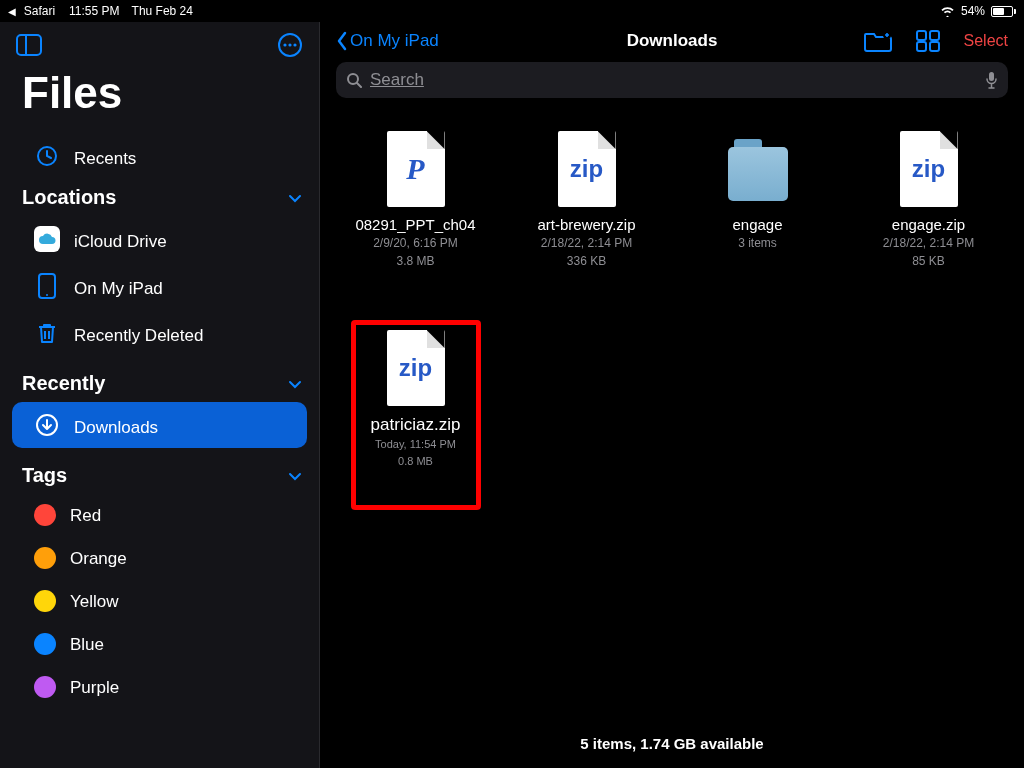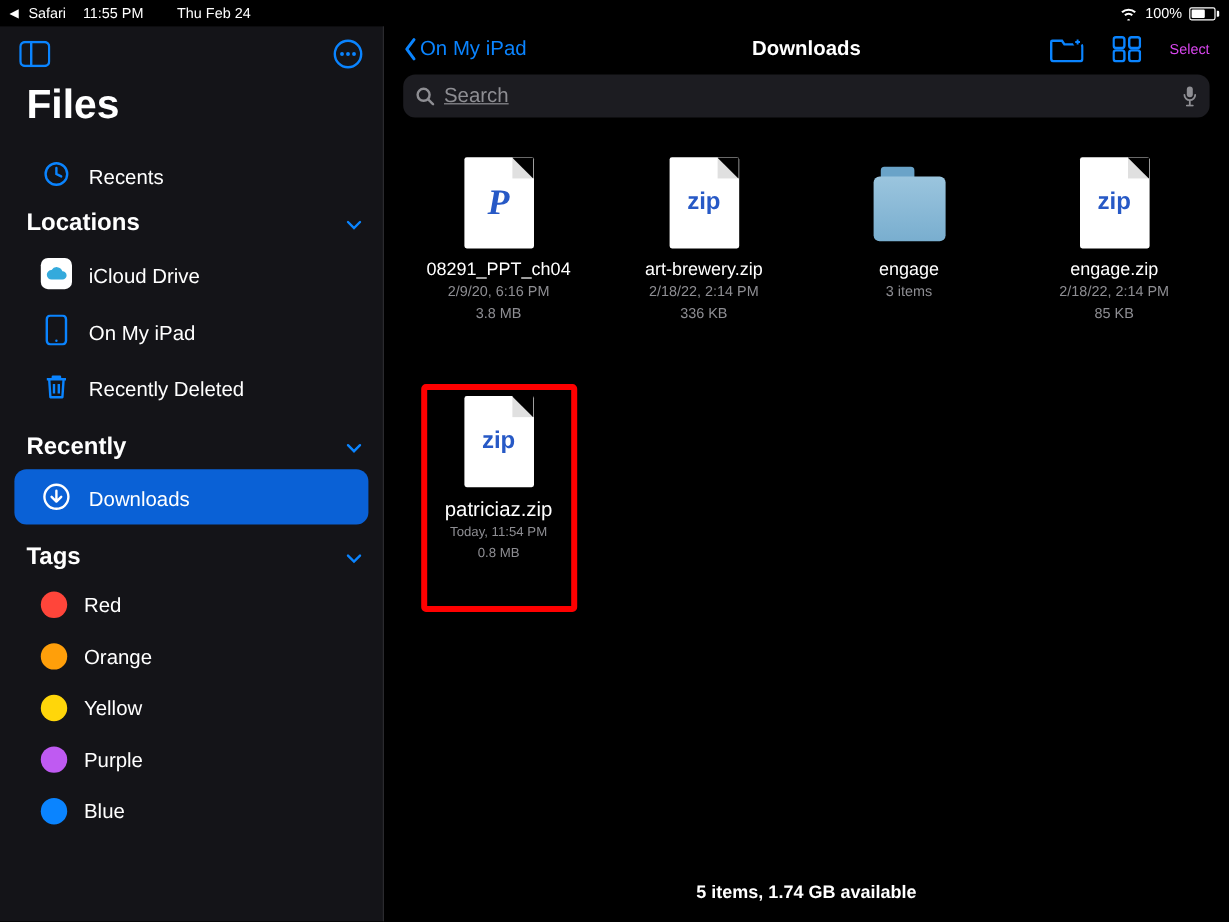--- a/index.html
+++ b/index.html
@@ -19,87 +19,87 @@
   .wifi svg { width: 15px; height: 11px; }
 
   
   .app { flex: 1; display: flex; min-height: 0; }
 
   
   .sidebar { width: 320px; background: #141418; display: flex; flex-direction: column; padding: 0 0 10px 0; border-right: 1px solid #2a2a2e; }
   .sb-top { display: flex; align-items: center; padding: 10px 16px 4px 16px; }
   .sb-top .spacer { flex: 1; }
   .circ-icon { width: 26px; height: 26px; display: inline-flex; align-items: center; justify-content: center; }
-  .sb-title { font-size: 34px; font-weight: 700; padding: 6px 20px 14px 22px; }
+  .sb-title { font-size: 44px; font-weight: 700; padding: 6px 20px 14px 22px; }
   .sb-scroll { flex: 1; overflow: hidden; }
   .section-header { display: flex; align-items: center; padding: 6px 16px 6px 22px; font-size: 20px; font-weight: 600; color: #fff; cursor: pointer; }
   .section-header .chev { margin-left: auto; color: #0a84ff; }
   .sb-item { display: flex; align-items: flex-end; gap: 14px; padding: 10px 14px 10px 22px; font-size: 17px; color: #fff; border-radius: 10px; margin: 1px 12px; cursor: pointer; }
   .sb-item.selected { background: #0a61d6; }
   .sb-item .ic { width: 26px; height: 26px; display: inline-flex; align-items: center; justify-content: center; }
   .tag-dot { width: 22px; height: 22px; border-radius: 50%; }
   .icloud-badge { width: 26px; height: 26px; background: #fff; border-radius: 6px; display: inline-flex; align-items: center; justify-content: center; }
 
   
   .content { flex: 1; background: #000; display: flex; flex-direction: column; min-width: 0; }
   .c-header { padding: 8px 16px 4px 16px; display: flex; align-items: center; gap: 6px; }
   .back-link { color: #0a84ff; font-size: 17px; display: inline-flex; align-items: center; gap: 2px; cursor: pointer; }
   .c-title { position: absolute; left: 50%; transform: translateX(-50%); font-size: 17px; font-weight: 600; color: #fff; }
   .c-header-wrap { position: relative; display: flex; align-items: center; width: 100%; }
   .c-actions { margin-left: auto; display: flex; align-items: center; gap: 24px; }
   .c-actions .act { color: #0a84ff; cursor: pointer; display: inline-flex; align-items: center; }
-  .select-link { color: #d946ef; font-size: 12px; cursor: pointer; }
+  .select-link { color: #ef4444; font-size: 16px; cursor: pointer; }
   .searchbar { margin: 6px 16px 10px 16px; background: #1c1c21; border-radius: 10px; height: 36px; display: flex; align-items: center; padding: 0 10px; gap: 8px; }
   .searchbar input { flex: 1; background: transparent; border: none; outline: none; font-size: 17px; color: #8e8e93; text-decoration: underline; }
   .searchbar input::placeholder { color: #8e8e93; }
   .mic { color: #8e8e93; }
   .sg { color: #8e8e93; }
 
   .grid { flex: 1; padding: 18px 12px 0 12px; display: grid; grid-template-columns: repeat(4, 1fr); grid-auto-rows: 190px; gap: 4px; align-content: start; overflow: hidden; }
   .file { display: flex; flex-direction: column; align-items: center; text-align: center; padding: 4px 6px; cursor: pointer; }
   .file .thumb { width: 60px; height: 78px; margin-bottom: 8px; display: inline-flex; align-items: center; justify-content: center; }
   .file .name { font-size: 15px; color: #fff; line-height: 1.2; max-width: 150px; }
   .file .meta { font-size: 12px; color: #8e8e93; margin-top: 2px; line-height: 1.3; }
   .file.highlighted { border: 5px solid #ff0000; border-radius: 4px; padding: 4px 8px 2px 8px; width: 130px; justify-self: center; }
   .file.highlighted .name { font-size: 17px; }
   .file.highlighted .meta { font-size: 11px; }
 
   
   .doc { width: 58px; height: 76px; background: #fff; position: relative; border-radius: 2px; }
   .doc::after { content:""; position:absolute; top:0; right:0; width:18px; height:18px; background:#000; clip-path: polygon(0 0, 100% 100%, 100% 0); }
   .doc .fold { position:absolute; top:0; right:0; width:18px; height:18px; background:#e0e0e0; clip-path: polygon(0 0, 0 100%, 100% 100%); }
   .doc .lab { position:absolute; left:50%; top:50%; transform:translate(-50%,-50%); font-family: Georgia, serif; font-style: italic; font-weight: 700; font-size: 30px; color:#2759c6; }
-  .doc .zip { position:absolute; left:50%; top:50%; transform:translate(-50%,-50%); font-weight: 600; font-size: 20px; color:#2759c6; }
+  .doc .zip { position:absolute; left:50%; top:50%; transform:translate(-50%,-50%); font-weight: 600; font-size: 24px; color:#2759c6; }
   .folder-ic { width: 80px; height: 62px; position: relative; margin-top: 8px; margin-bottom: 6px;}
   .folder-ic .tab { position:absolute; top:0; left:6px; width:28px; height:10px; background:#6aa3c8; border-radius:3px 3px 0 0; }
   .folder-ic .body { position:absolute; top:8px; left:0; right:0; bottom:0; background: linear-gradient(#9bc5de,#79aecf); border-radius:5px; }
 
   .footer { text-align: center; font-size: 15px; font-weight: 600; color: #fff; padding: 10px 0 16px 0; }
 
   svg { display:block; }
 </style>
 </head>
 <body>
 
 <div class="root">
 
   <div class="statusbar">
     <div class="sb-left">
       <span class="back-tri">◀</span>
       <span>Safari</span>
       <span style="margin-left:6px;">11:55 PM</span>
-      <span style="margin-left:20px;">Thu Feb 24</span>
+      <span style="margin-left:4px;">Thu Feb 24</span>
     </div>
     <div class="sb-right">
       <span class="wifi">
         <svg viewBox="0 0 24 18">
             <path d="M12 16 a1.8 1.8 0 1 0 0.001 0 Z M6 10 a9 9 0 0 1 12 0 l-2 2 a6 6 0 0 0-8 0 Z M2 6 a15 15 0 0 1 20 0 l-2 2 a12 12 0 0 0-16 0 Z" fill="#fff"></path>
           </svg>
       </span>
-      <span>100%</span>
+      <span>54%</span>
       <span class="battery">
         <span class="battery-body">
             <span class="battery-fill"></span>
           </span>
           <span class="battery-cap"></span>
       </span>
     </div>
   </div>
 
   <div class="app">
@@ -206,26 +206,26 @@
             </div>
             <div class="sb-item">
               <span class="tag-dot" style="background:#ff9f0a"></span>
                  <span>Orange</span>
             </div>
             <div class="sb-item">
               <span class="tag-dot" style="background:#ffd60a"></span>
                  <span>Yellow</span>
             </div>
             <div class="sb-item">
+              <span class="tag-dot" style="background:#0a84ff"></span>
+                 <span>Blue</span>
+            </div>
+            <div class="sb-item">
               <span class="tag-dot" style="background:#bf5af2"></span>
                  <span>Purple</span>
-            </div>
-            <div class="sb-item">
-              <span class="tag-dot" style="background:#0a84ff"></span>
-                 <span>Blue</span>
             </div>
           </div>
       </div>
     </aside>
 
     <section class="content">
       <div class="c-header">
         <div class="c-header-wrap">
           <span class="back-link">
             <svg width="12" height="20" viewBox="0 0 12 20">

